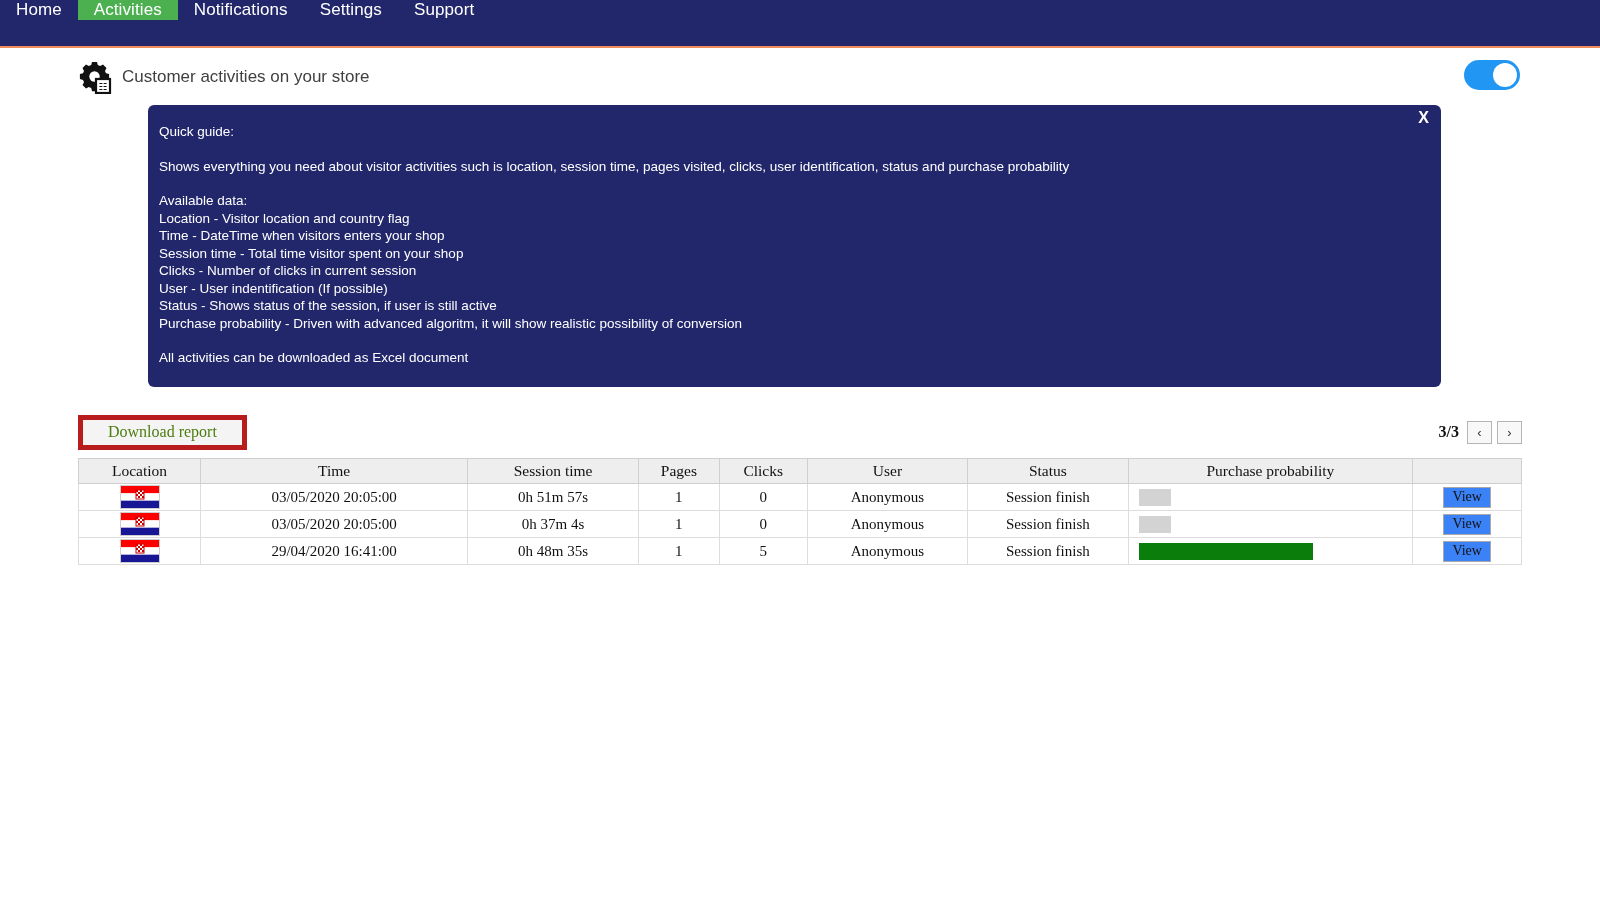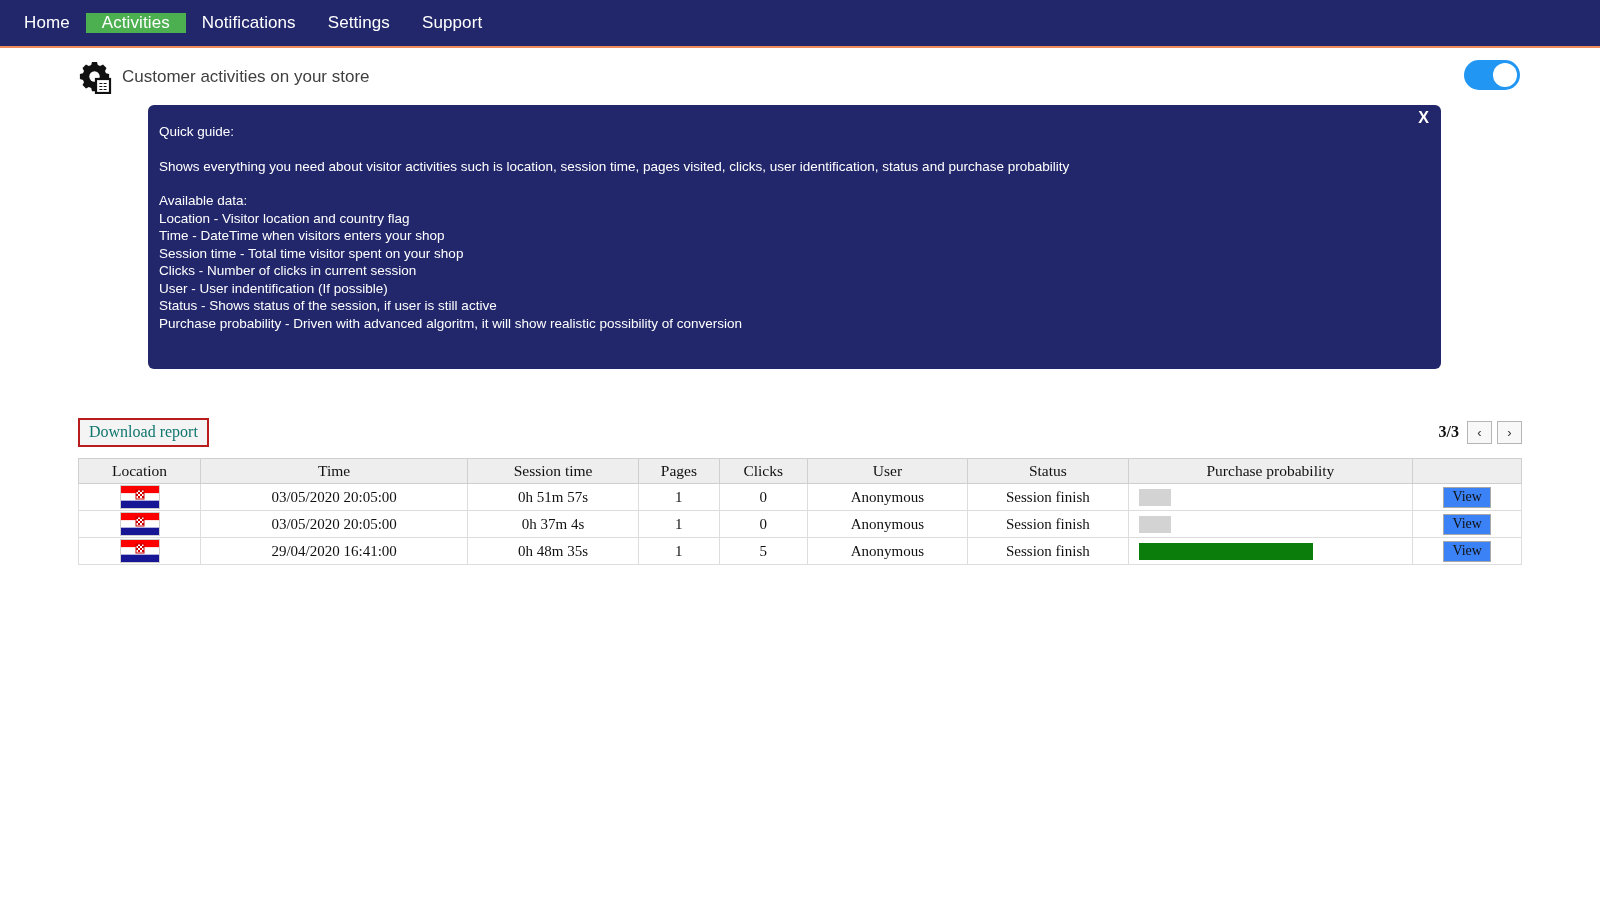--- a/index.html
+++ b/index.html
@@ -9,22 +9,21 @@
     background: #ffffff;
     font-family: "Liberation Sans", sans-serif;
     overflow: hidden;
   }
 
   
   .navbar {
     height: 46px;
     background: #22276b;
     display: flex;
-    align-items: center;
-    padding-left: 8px;
+    align-items: flex-start;
   }
   .nav-item {
     display: flex;
     align-items: center;
     padding: 0 16px;
     color: #ffffff;
     font-size: 17px;
     letter-spacing: .1px;
     cursor: pointer;
     user-select: none;
@@ -100,24 +99,24 @@
     width: 1444px;
     height: 28px;
     display: flex;
     align-items: center;
     justify-content: space-between;
   }
   .dl-btn {
     font-family: "Liberation Serif", serif;
     font-size: 16px;
     background: #f4f4f4;
-    border: 2px solid #b91c1c;
-    padding: 3px 9px 4px;
-    cursor: pointer;
-    color: #0f766e;
+    border: 5px solid #b91c1c;
+    padding: 3px 25px 4px;
+    cursor: pointer;
+    color: #4d7c0f;
   }
   .pager { display: flex; align-items: center; gap: 5px; margin-left: 34px; }
   .pager-count {
     font-family: "Liberation Serif", serif;
     font-weight: bold;
     font-size: 16px;
     color: #111;
     margin-right: 3px;
   }
   .pager-btn {
@@ -238,20 +237,21 @@
   <div class="guide-gap"></div>
   <div class="guide-line">Available data:</div>
   <div class="guide-line">Location - Visitor location and country flag</div>
   <div class="guide-line">Time - DateTime when visitors enters your shop</div>
   <div class="guide-line">Session time - Total time visitor spent on your shop</div>
   <div class="guide-line">Clicks - Number of clicks in current session</div>
   <div class="guide-line">User - User indentification (If possible)</div>
   <div class="guide-line">Status - Shows status of the session, if user is still active</div>
   <div class="guide-line">Purchase probability - Driven with advanced algoritm, it will show realistic possibility of conversion</div>
   <div class="guide-gap"></div>
+  <div class="guide-line">All activities can be downloaded as Excel document</div>
 </div>
 
 <div class="toolbar">
   <button class="dl-btn">Download report</button>
   <div class="pager">
     <span class="pager-count">3/3</span>
     <div class="pager-btn">‹</div>
     <div class="pager-btn">›</div>
   </div>
 </div>

